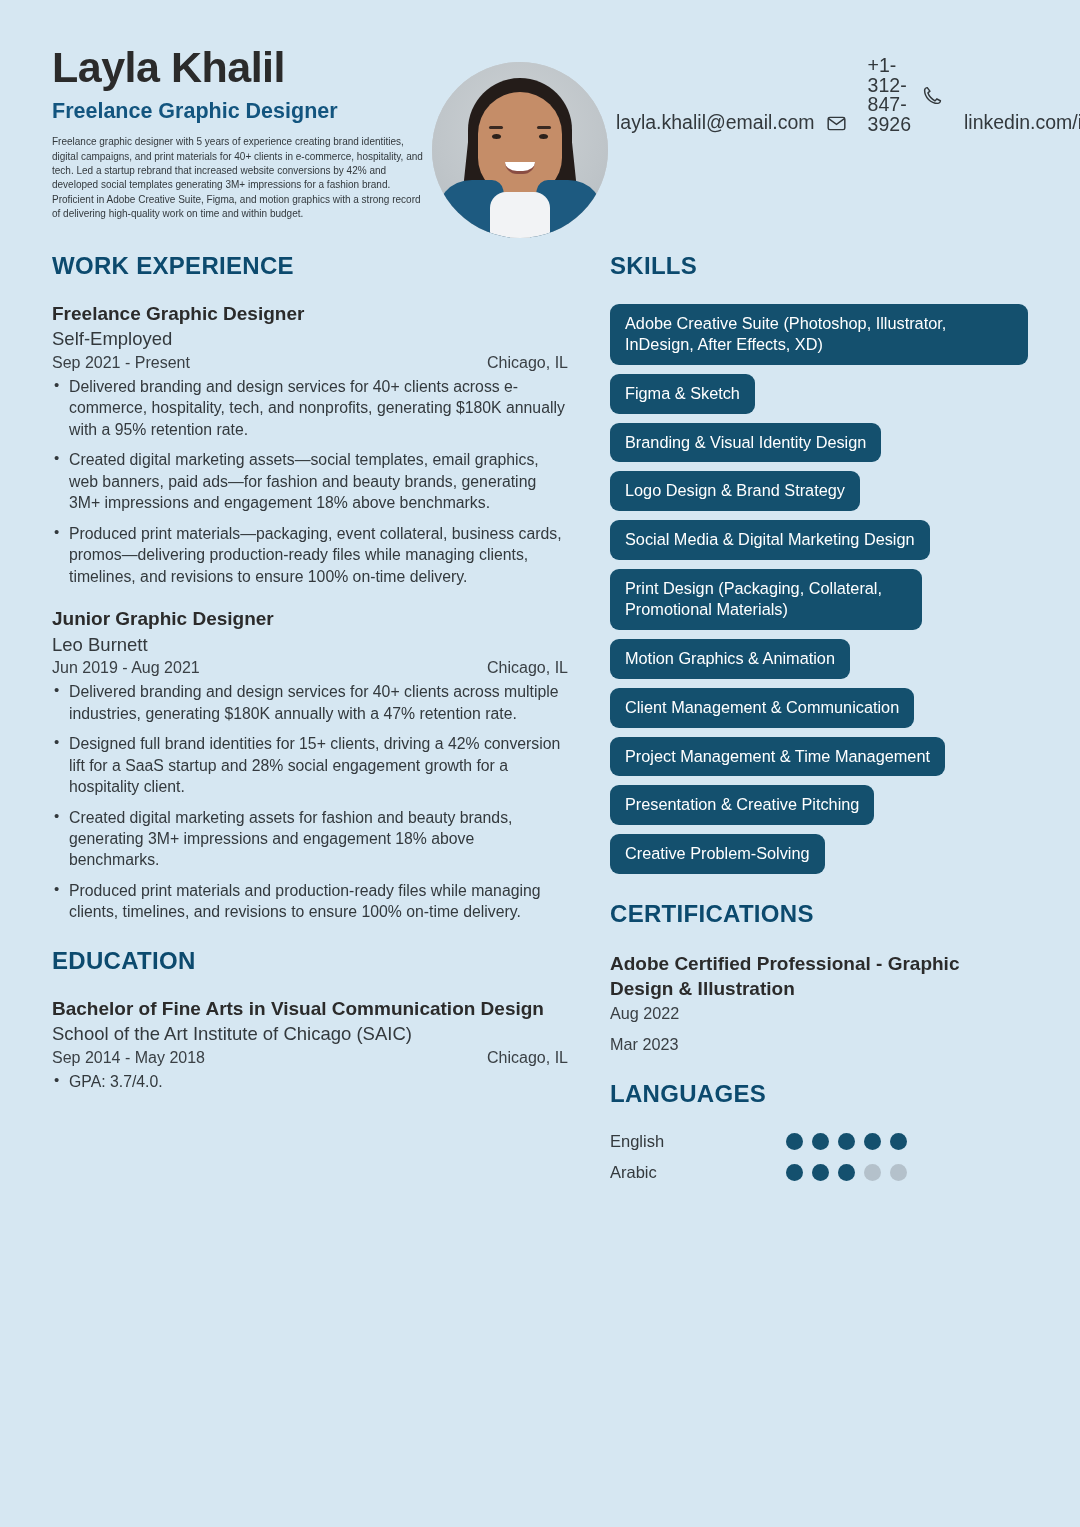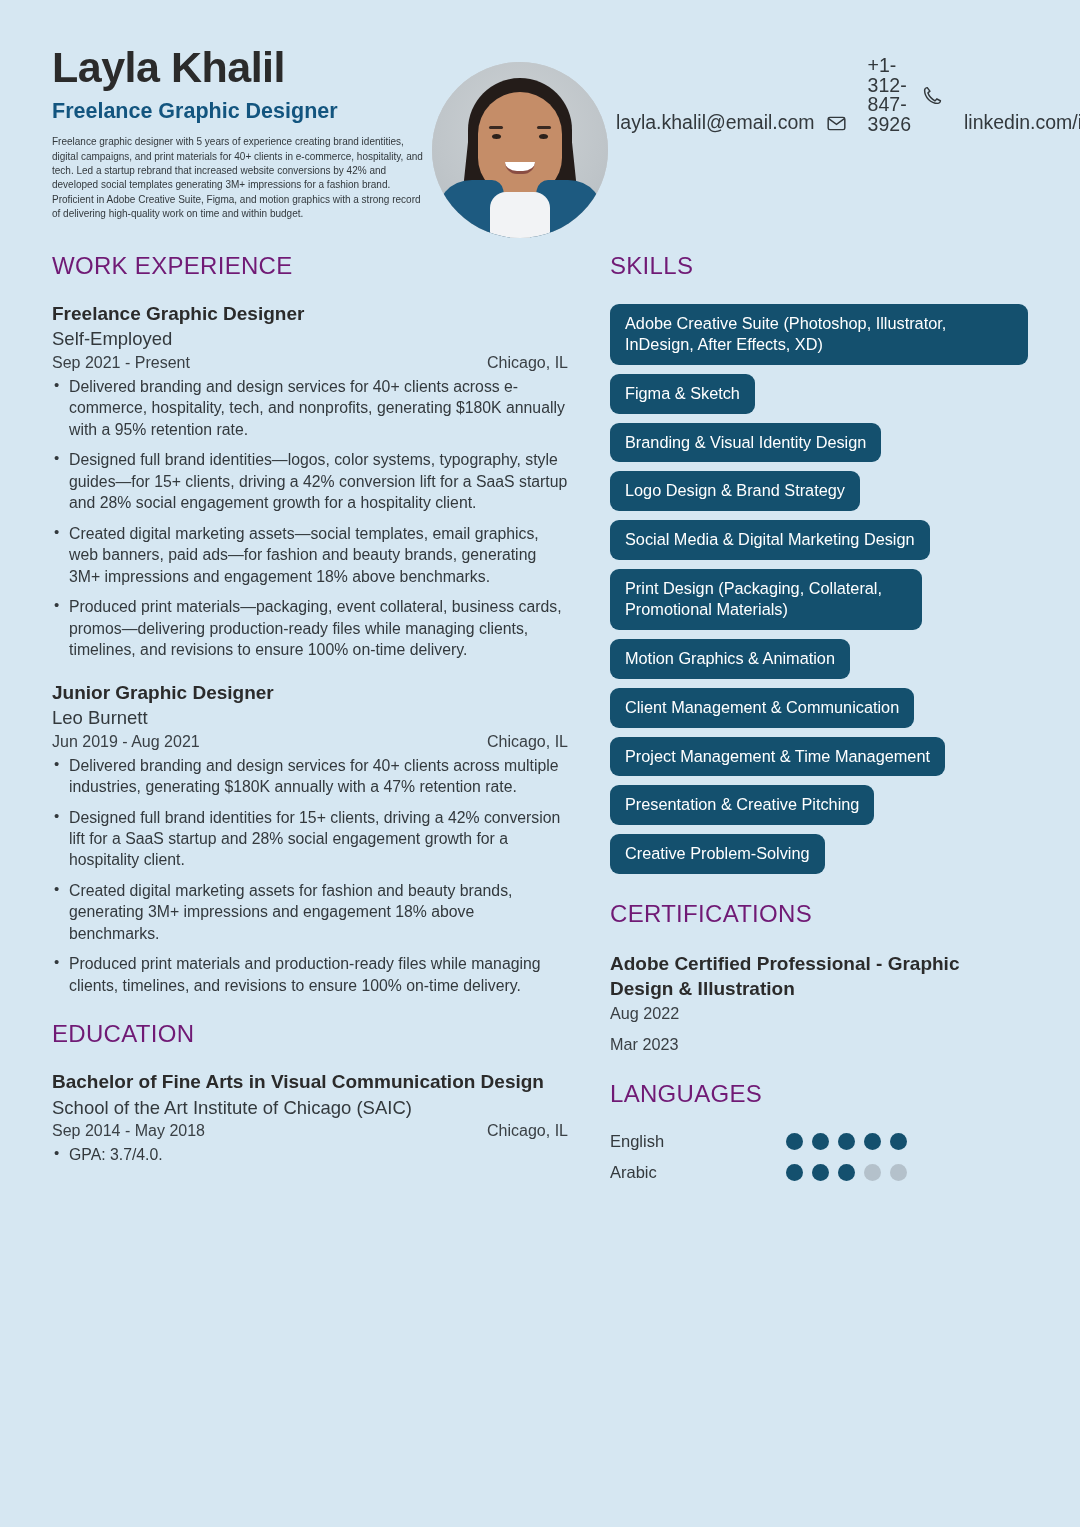--- a/index.html
+++ b/index.html
@@ -168,23 +168,23 @@
   .body {
     display: flex;
     padding: 14px 52px 0 52px;
     gap: 42px;
   }
   .col-left { width: 516px; flex: 0 0 516px; }
   .col-right { flex: 1; }
 
   .sec-title {
     font-size: 24px;
-    font-weight: normal;
+    font-weight: bold;
     letter-spacing: 0.3px;
-    color: #701a75;
+    color: #0c4a6e;
     margin-bottom: 22px;
   }
   .sec-title.right { margin-bottom: 24px; }
 
   .entry {
     position: relative;
     margin-bottom: 20px;
   }
   .job-title {
     font-size: 19px;
@@ -352,21 +352,20 @@
       <div class="entry">
 
         <div class="job-title">Freelance Graphic Designer</div>
         <div class="org">Self-Employed</div>
         <div class="meta">
           <span>Sep 2021 - Present</span>
           <span>Chicago, IL</span>
         </div>
         <ul class="bullets">
           <li>Delivered branding and design services for 40+ clients across e-commerce, hospitality, tech, and nonprofits, generating $180K annually with a 95% retention rate.</li>
-          <li>Designed full brand identities—logos, color systems, typography, style guides—for 15+ clients, driving a 42% conversion lift for a SaaS startup and 28% social engagement growth for a hospitality client.</li>
           <li>Created digital marketing assets—social templates, email graphics, web banners, paid ads—for fashion and beauty brands, generating 3M+ impressions and engagement 18% above benchmarks.</li>
           <li>Produced print materials—packaging, event collateral, business cards, promos—delivering production-ready files while managing clients, timelines, and revisions to ensure 100% on-time delivery.</li>
         </ul>
       </div>
 
       <div class="entry">
 
         <div class="job-title">Junior Graphic Designer</div>
         <div class="org">Leo Burnett</div>
         <div class="meta">

